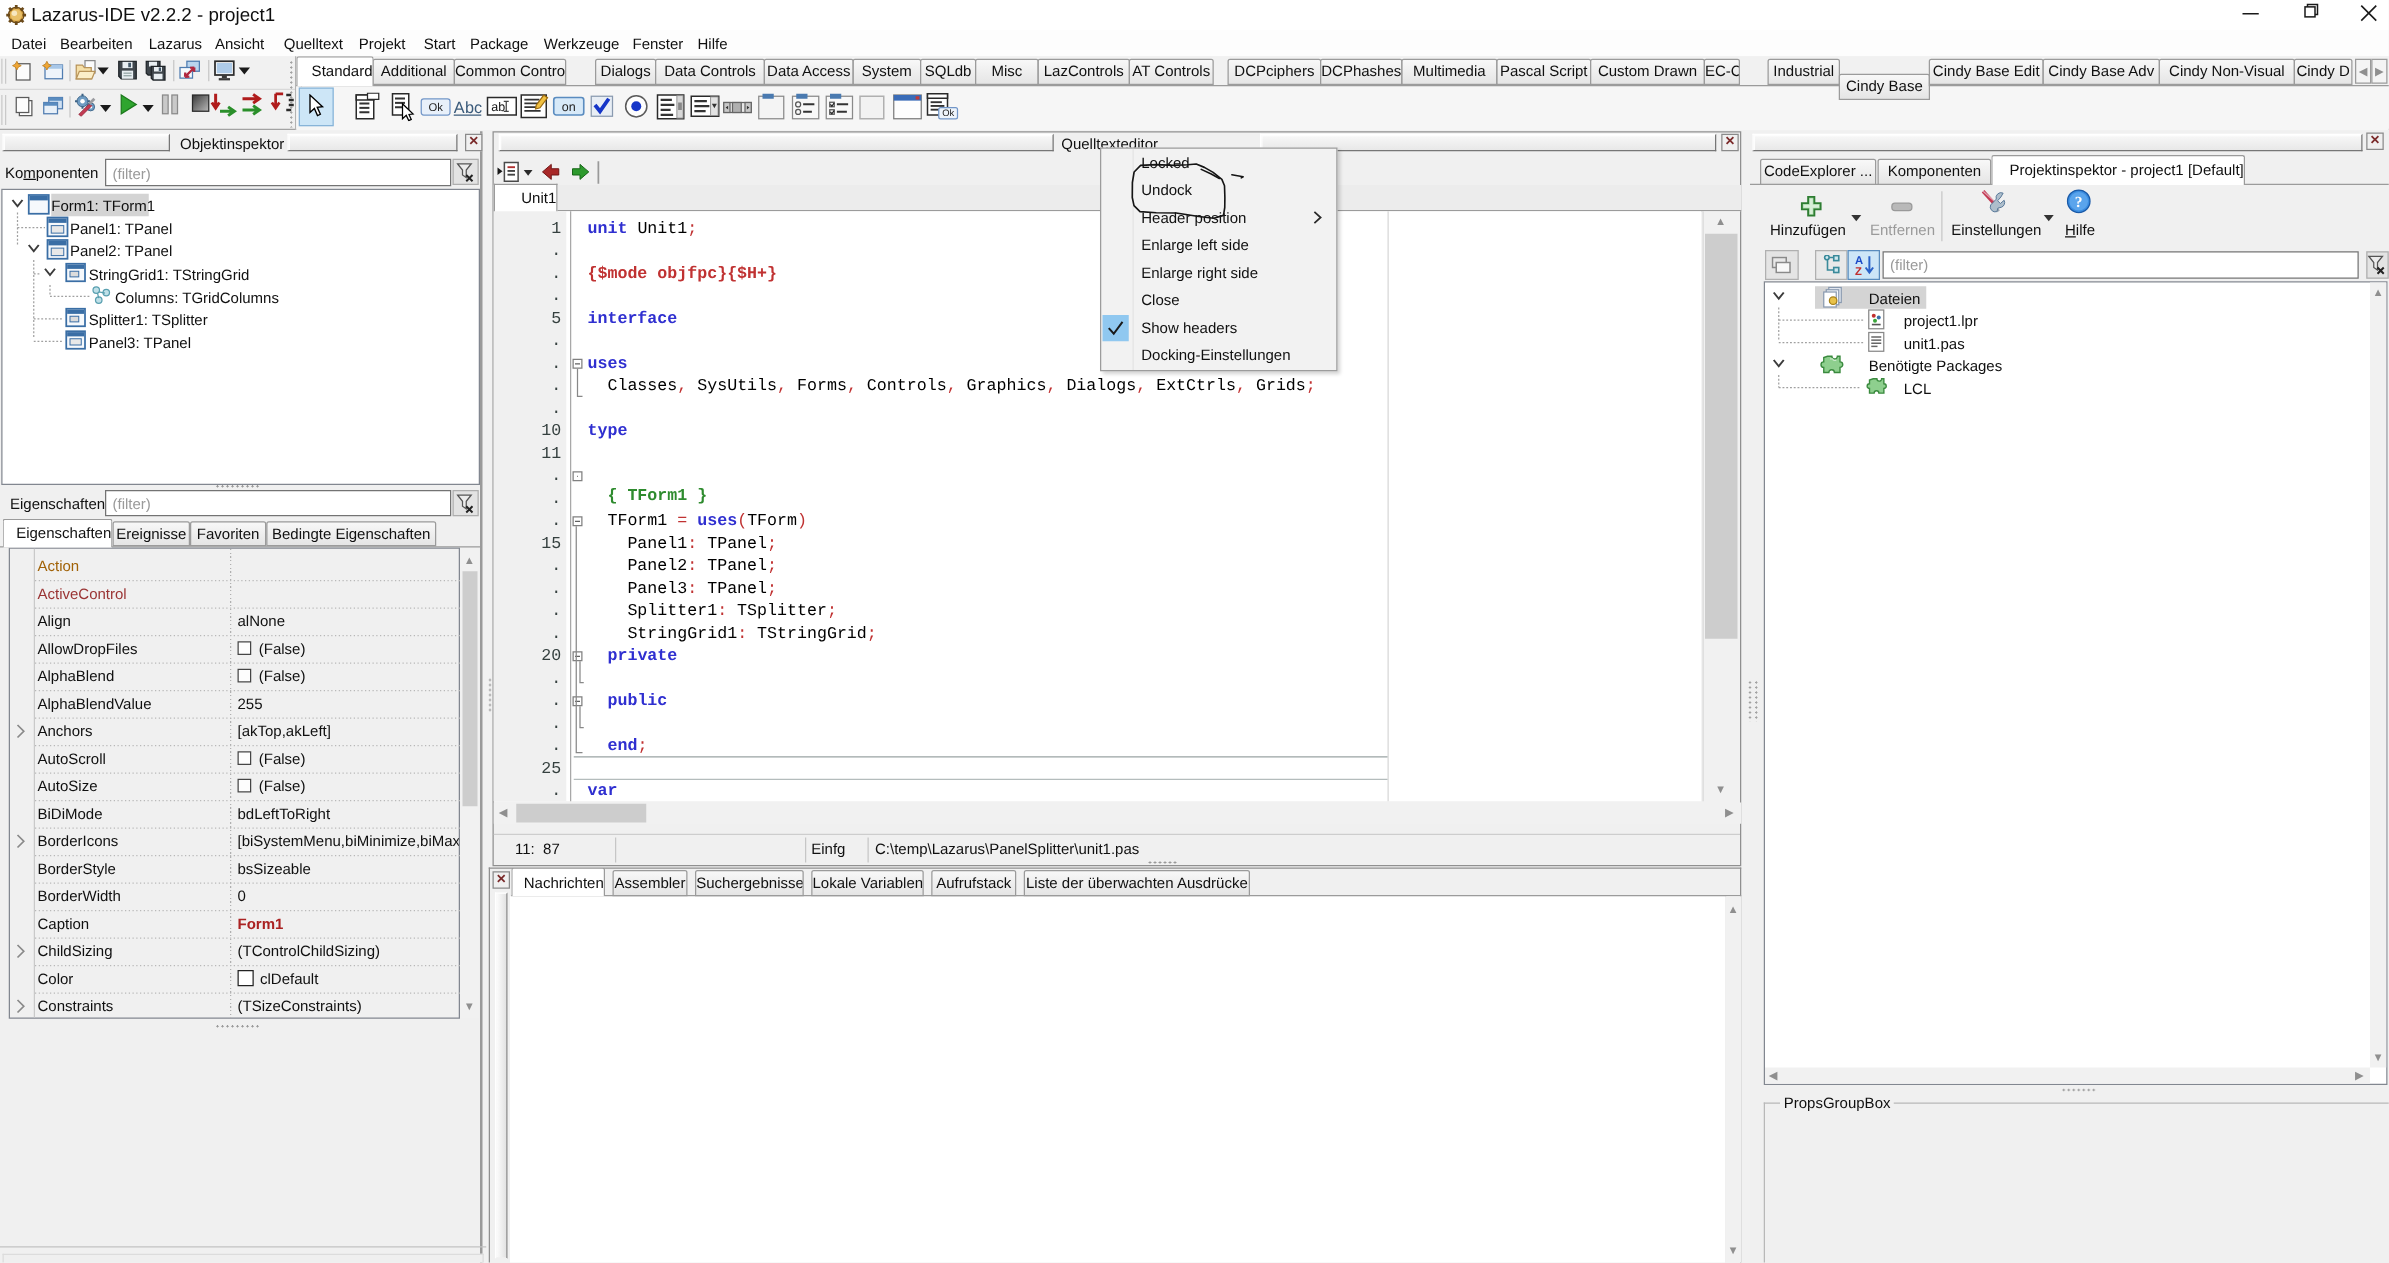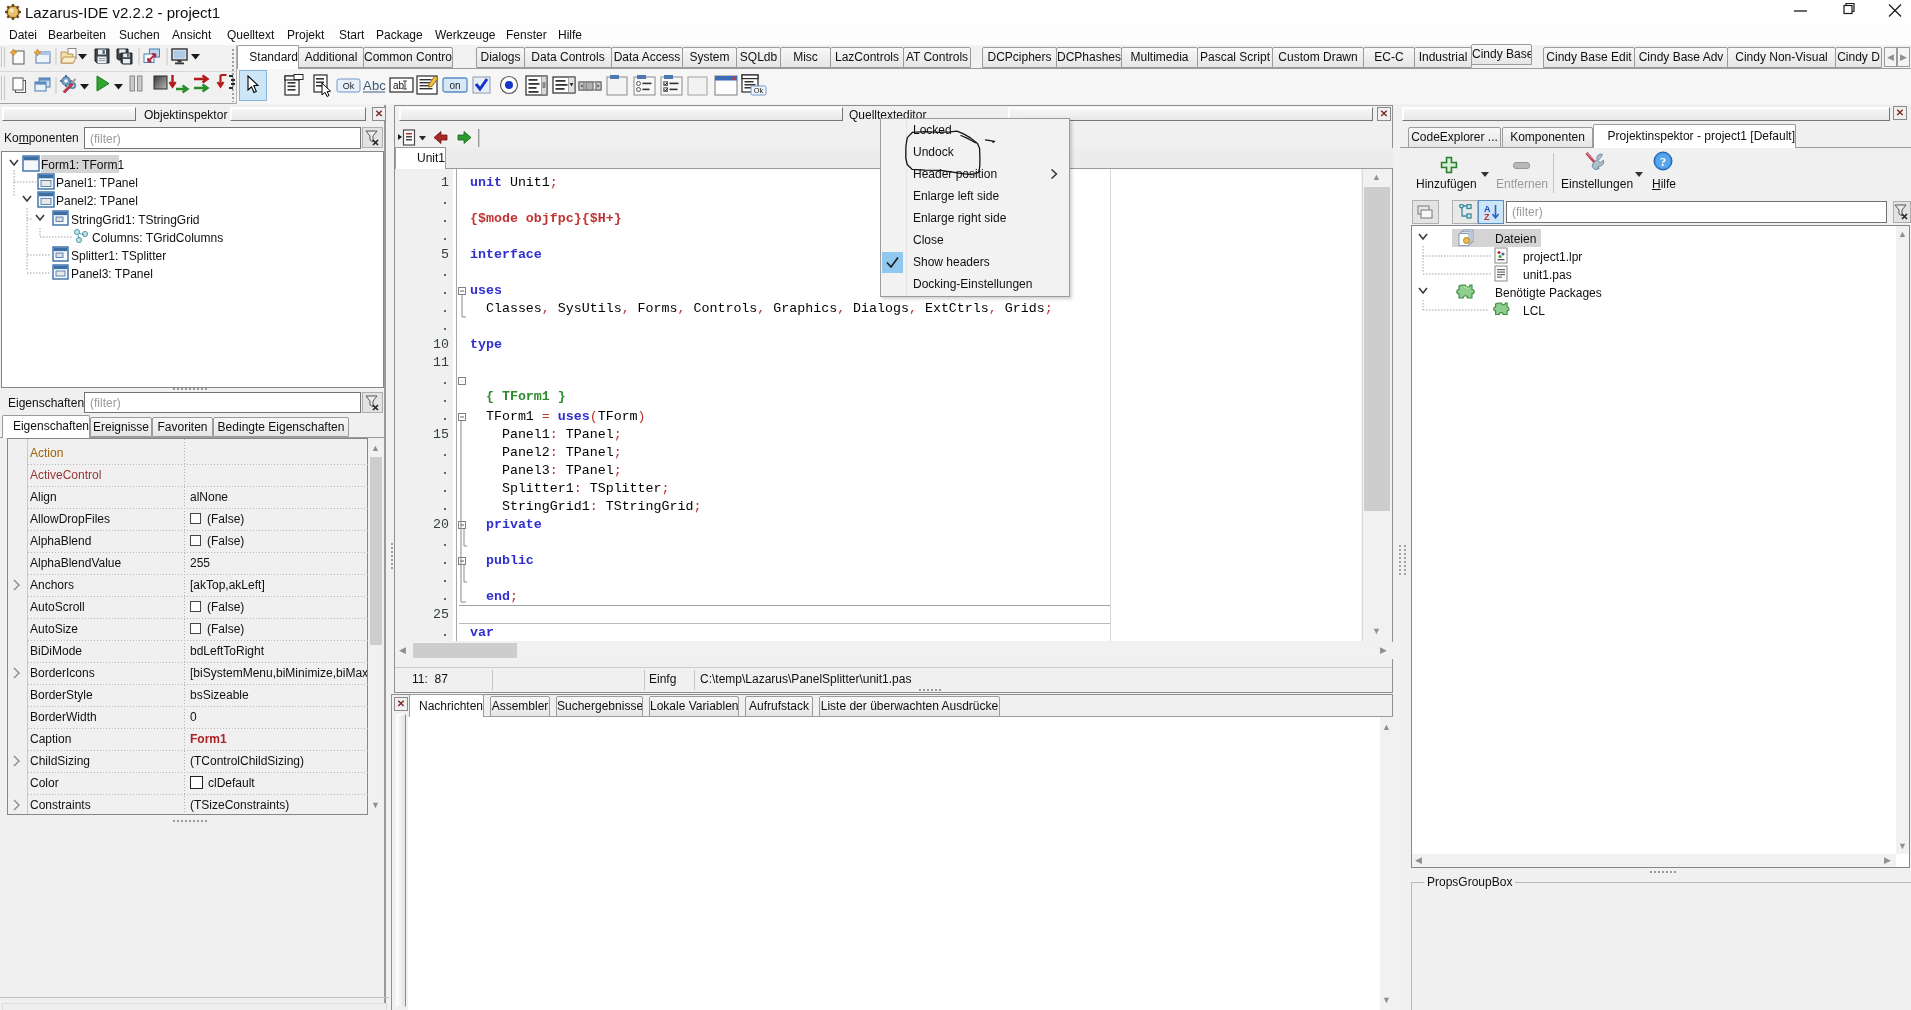--- a/index.html
+++ b/index.html
@@ -52,21 +52,21 @@
  <path d="M60 5.5 v-2 h8 v8 h-2" fill="none" stroke="#1a1a1a" stroke-width="1.2"></path>
  <g stroke="#1a1a1a" stroke-width="1.3">
       <line x1="103" y1="4.5" x2="115" y2="16.5"></line>
       <line x1="115" y1="4.5" x2="103" y2="16.5"></line>
     </g>
 </svg>
 
 <div class="a" style="left:0;top:24px;width:1911px;height:21px;background:#fdfdfd"></div>
 <div class="t" style="left:9px;top:28px">Datei</div>
 <div class="t" style="left:48px;top:28px">Bearbeiten</div>
-<div class="t" style="left:119px;top:28px">Suchen</div>
+<div class="t" style="left:119px;top:28px">Lazarus</div>
 <div class="t" style="left:172px;top:28px">Ansicht</div>
 <div class="t" style="left:227px;top:28px">Quelltext</div>
 <div class="t" style="left:287px;top:28px">Projekt</div>
 <div class="t" style="left:339px;top:28px">Start</div>
 <div class="t" style="left:376px;top:28px">Package</div>
 <div class="t" style="left:435px;top:28px">Werkzeuge</div>
 <div class="t" style="left:506px;top:28px">Fenster</div>
 <div class="t" style="left:558px;top:28px">Hilfe</div>
 
 <div class="a" style="left:0;top:45px;width:1911px;height:59px;background:#f1f1f1;border-bottom:1px solid #a3a3a3"></div>
@@ -213,23 +213,23 @@
 <div class="tab" style="left:682px;top:47px;width:55px">System</div>
 <div class="tab" style="left:736px;top:47px;width:45px">SQLdb</div>
 <div class="tab" style="left:780px;top:47px;width:51px">Misc</div>
 <div class="tab" style="left:830px;top:47px;width:74px">LazControls</div>
 <div class="tab" style="left:903px;top:47px;width:68px">AT Controls</div>
 <div class="tab" style="left:982px;top:47px;width:75px">DCPciphers</div>
 <div class="tab" style="left:1056px;top:47px;width:66px">DCPhashes</div>
 <div class="tab" style="left:1121px;top:47px;width:77px">Multimedia</div>
 <div class="tab" style="left:1197px;top:47px;width:76px">Pascal Script</div>
 <div class="tab" style="left:1272px;top:47px;width:92px">Custom Drawn</div>
-<div class="tab" style="left:1363px;top:47px;width:52px">EC-C</div>
+<div class="tab" style="left:1363px;top:47px;width:29px">EC-C</div>
 <div class="tab" style="left:1414px;top:47px;width:58px">Industrial</div>
-<div class="tab" style="left:1471px;top:44px;width:61px">Cindy Base</div>
+<div class="tab" style="left:1471px;top:59px;width:73px">Cindy Base</div>
 <div class="tab" style="left:1543px;top:47px;width:92px">Cindy Base Edit</div>
 <div class="tab" style="left:1634px;top:47px;width:94px">Cindy Base Adv</div>
 <div class="tab" style="left:1727px;top:47px;width:109px">Cindy Non-Visual</div>
 <div class="tab" style="left:1835px;top:47px;width:47px">Cindy D</div>
 <div class="tabA" style="left:237px;top:45px;width:62px;height:24px;line-height:23px">Standard</div>
 <div class="a" style="left:1884px;top:47px;width:13px;height:20px;background:#f4f4f4;border:1px solid #9b9b9b"></div>
 <div class="a" style="left:1897px;top:47px;width:13px;height:20px;background:#f4f4f4;border:1px solid #9b9b9b"></div>
 <div class="chev" style="left:1887px;top:52px">◀</div>
 <div class="chev" style="left:1900px;top:52px">▶</div>
 <div class="a" style="left:239px;top:70px;width:28px;height:31px;background:#cde6f7;border:1px solid #88b4d8"></div>

